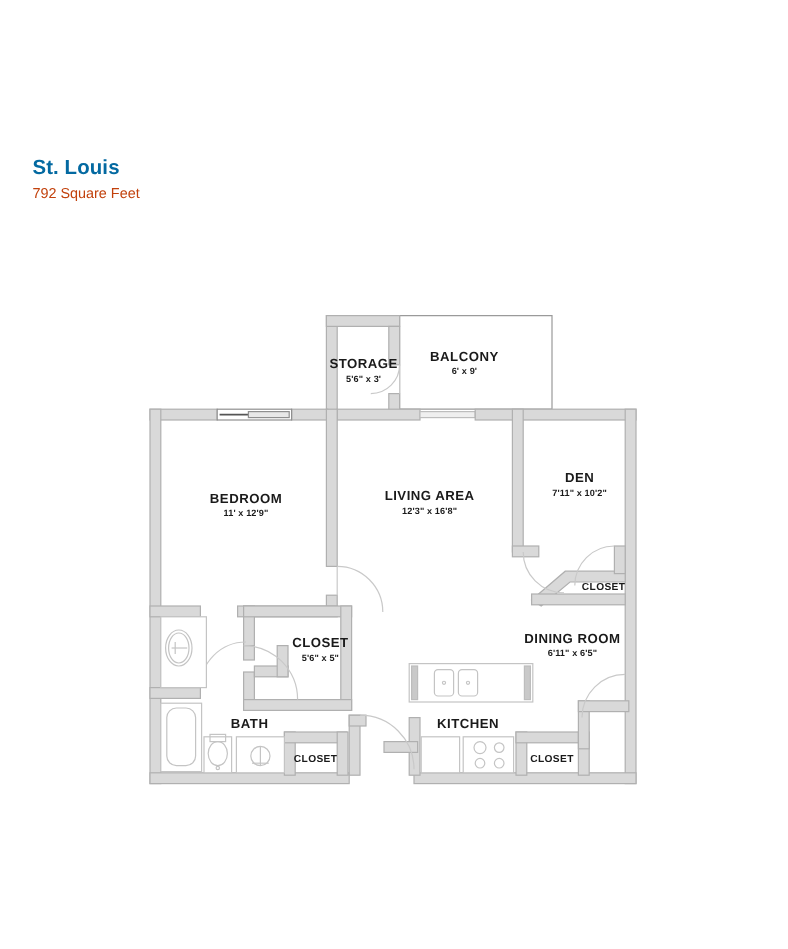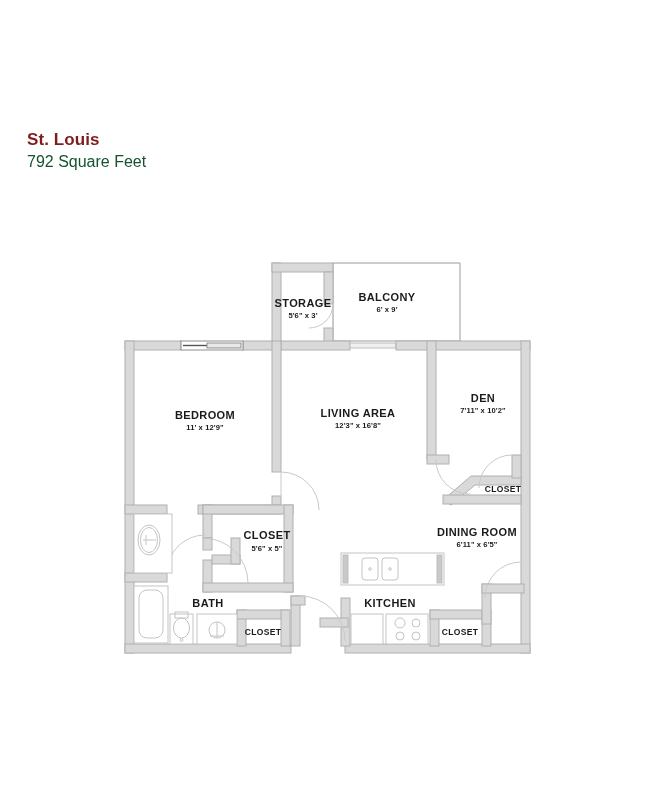--- a/index.html
+++ b/index.html
@@ -1,19 +1,19 @@
 <!DOCTYPE html>
 <html><head>
 <meta charset="utf-8">
 <style>
   html,body{margin:0;padding:0;background:#ffffff;}
   body{width:657px;height:791px;font-family:"Liberation Sans",sans-serif;position:relative;overflow:hidden;}
   #header{position:absolute;left:27px;top:130px;}
-  #plan-title{font-size:17px;font-weight:bold;color:#7f1d1d;letter-spacing:.1px;line-height:20px;}
-  #plan-subtitle{font-size:16px;font-weight:normal;color:#14532d;line-height:21px;margin-top:1px;}
+  #plan-title{font-size:17px;font-weight:bold;color:#0369a1;letter-spacing:.1px;line-height:20px;}
+  #plan-subtitle{font-size:12px;font-weight:normal;color:#c2410c;line-height:21px;margin-top:1px;}
   #floorplan{position:absolute;left:0;top:0;width:657px;height:657px;}
   #floorplan svg{display:block;}
   .rm-label{font-family:"Liberation Sans",sans-serif;font-weight:bold;fill:#1a1a1a;text-anchor:middle;}
   .rm-name{font-size:11px;letter-spacing:.4px;}
   .rm-name.sm{font-size:8.5px;letter-spacing:.3px;}
   .rm-dim{font-size:7.6px;letter-spacing:.1px;}
 </style>
 </head>
 <body>
 

